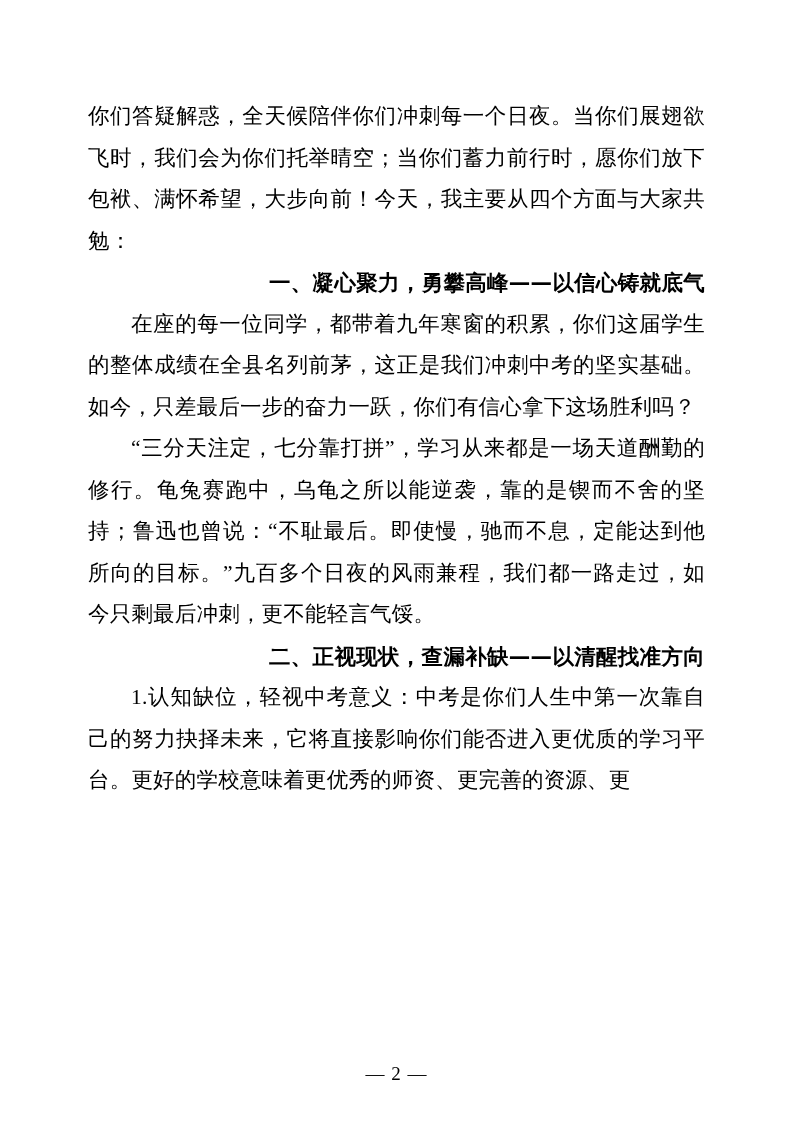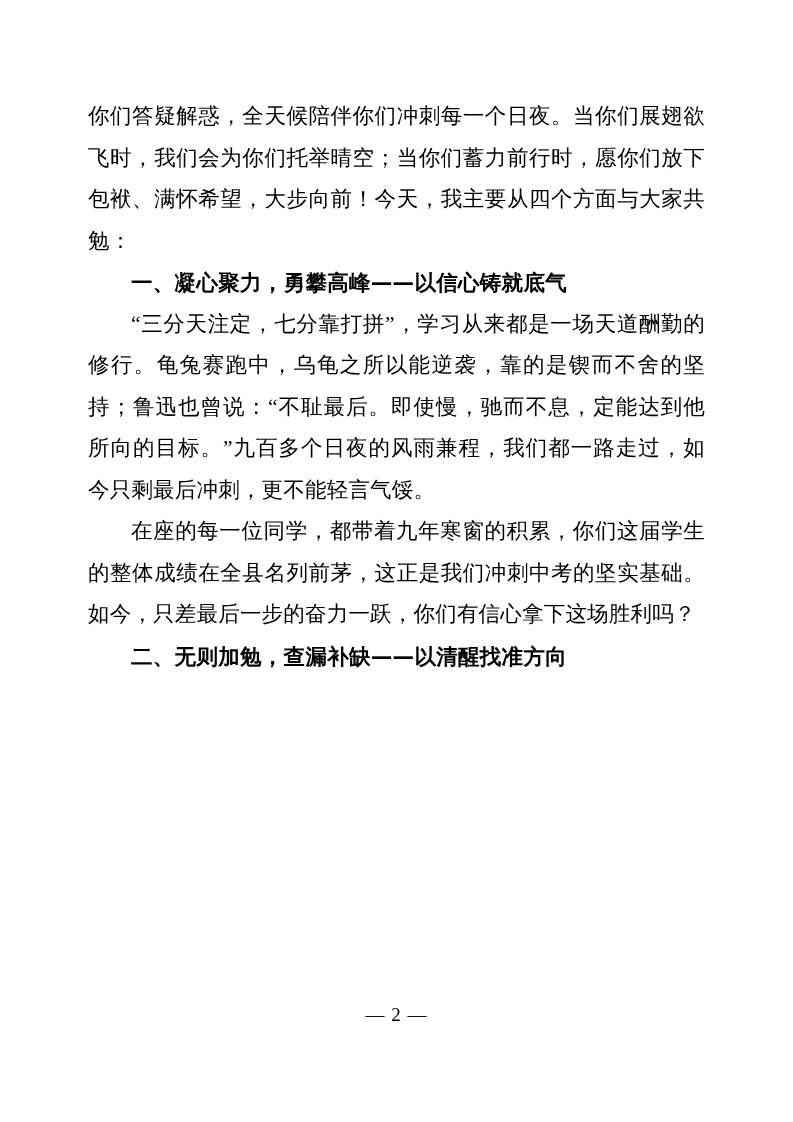--- a/index.html
+++ b/index.html
@@ -15,21 +15,21 @@
     position: relative;
     overflow: hidden;
   }
   .page {
     position: absolute;
     left: 0;
     top: 0;
     width: 793px;
     height: 1122px;
     box-sizing: border-box;
-    padding: 96px 88px 92px 88px;
+    padding: 96px 88px 33px 88px;
     display: flex;
     flex-direction: column;
   }
   .body-text {
     flex: 1 1 auto;
   }
   p.para {
     margin: 0;
     font-size: 21.5px;
     line-height: 41.5px;
@@ -42,35 +42,37 @@
     text-indent: 0;
   }
   p.heading {
     margin: 0;
     font-size: 21.5px;
     line-height: 41.5px;
     text-indent: 2em;
     font-weight: bold;
     font-family: "DejaVu Sans", "Liberation Sans", sans-serif;
     letter-spacing: 0.3px;
+    text-align: right;
   }
   .footer {
     flex: 0 0 auto;
     text-align: center;
     font-size: 19px;
     line-height: 30px;
     padding-top: 14px;
     letter-spacing: 1px;
   }
 </style>
 </head>
 <body>
 
 <div class="page">
   <div class="body-text">
     <p class="para no-indent">你们答疑解惑，全天候陪伴你们冲刺每一个日夜。当你们展翅欲飞时，我们会为你们托举晴空；当你们蓄力前行时，愿你们放下包袱、满怀希望，大步向前！今天，我主要从四个方面与大家共勉：</p>
     <p class="heading">一、凝心聚力，勇攀高峰——以信心铸就底气</p>
+    <p class="para">在座的每一位同学，都带着九年寒窗的积累，你们这届学生的整体成绩在全县名列前茅，这正是我们冲刺中考的坚实基础。如今，只差最后一步的奋力一跃，你们有信心拿下这场胜利吗？</p>
     <p class="para">“三分天注定，七分靠打拼”，学习从来都是一场天道酬勤的修行。龟兔赛跑中，乌龟之所以能逆袭，靠的是锲而不舍的坚持；鲁迅也曾说：“不耻最后。即使慢，驰而不息，定能达到他所向的目标。”九百多个日夜的风雨兼程，我们都一路走过，如今只剩最后冲刺，更不能轻言气馁。</p>
-    <p class="para">在座的每一位同学，都带着九年寒窗的积累，你们这届学生的整体成绩在全县名列前茅，这正是我们冲刺中考的坚实基础。如今，只差最后一步的奋力一跃，你们有信心拿下这场胜利吗？</p>
-    <p class="heading">二、无则加勉，查漏补缺——以清醒找准方向</p>
+    <p class="heading">二、正视现状，查漏补缺——以清醒找准方向</p>
+    <p class="para">1.认知缺位，轻视中考意义：中考是你们人生中第一次靠自己的努力抉择未来，它将直接影响你们能否进入更优质的学习平台。更好的学校意味着更优秀的师资、更完善的资源、更</p>
   </div>
   <div class="footer">— 2 —</div>
 </div>
 
 </body></html>

